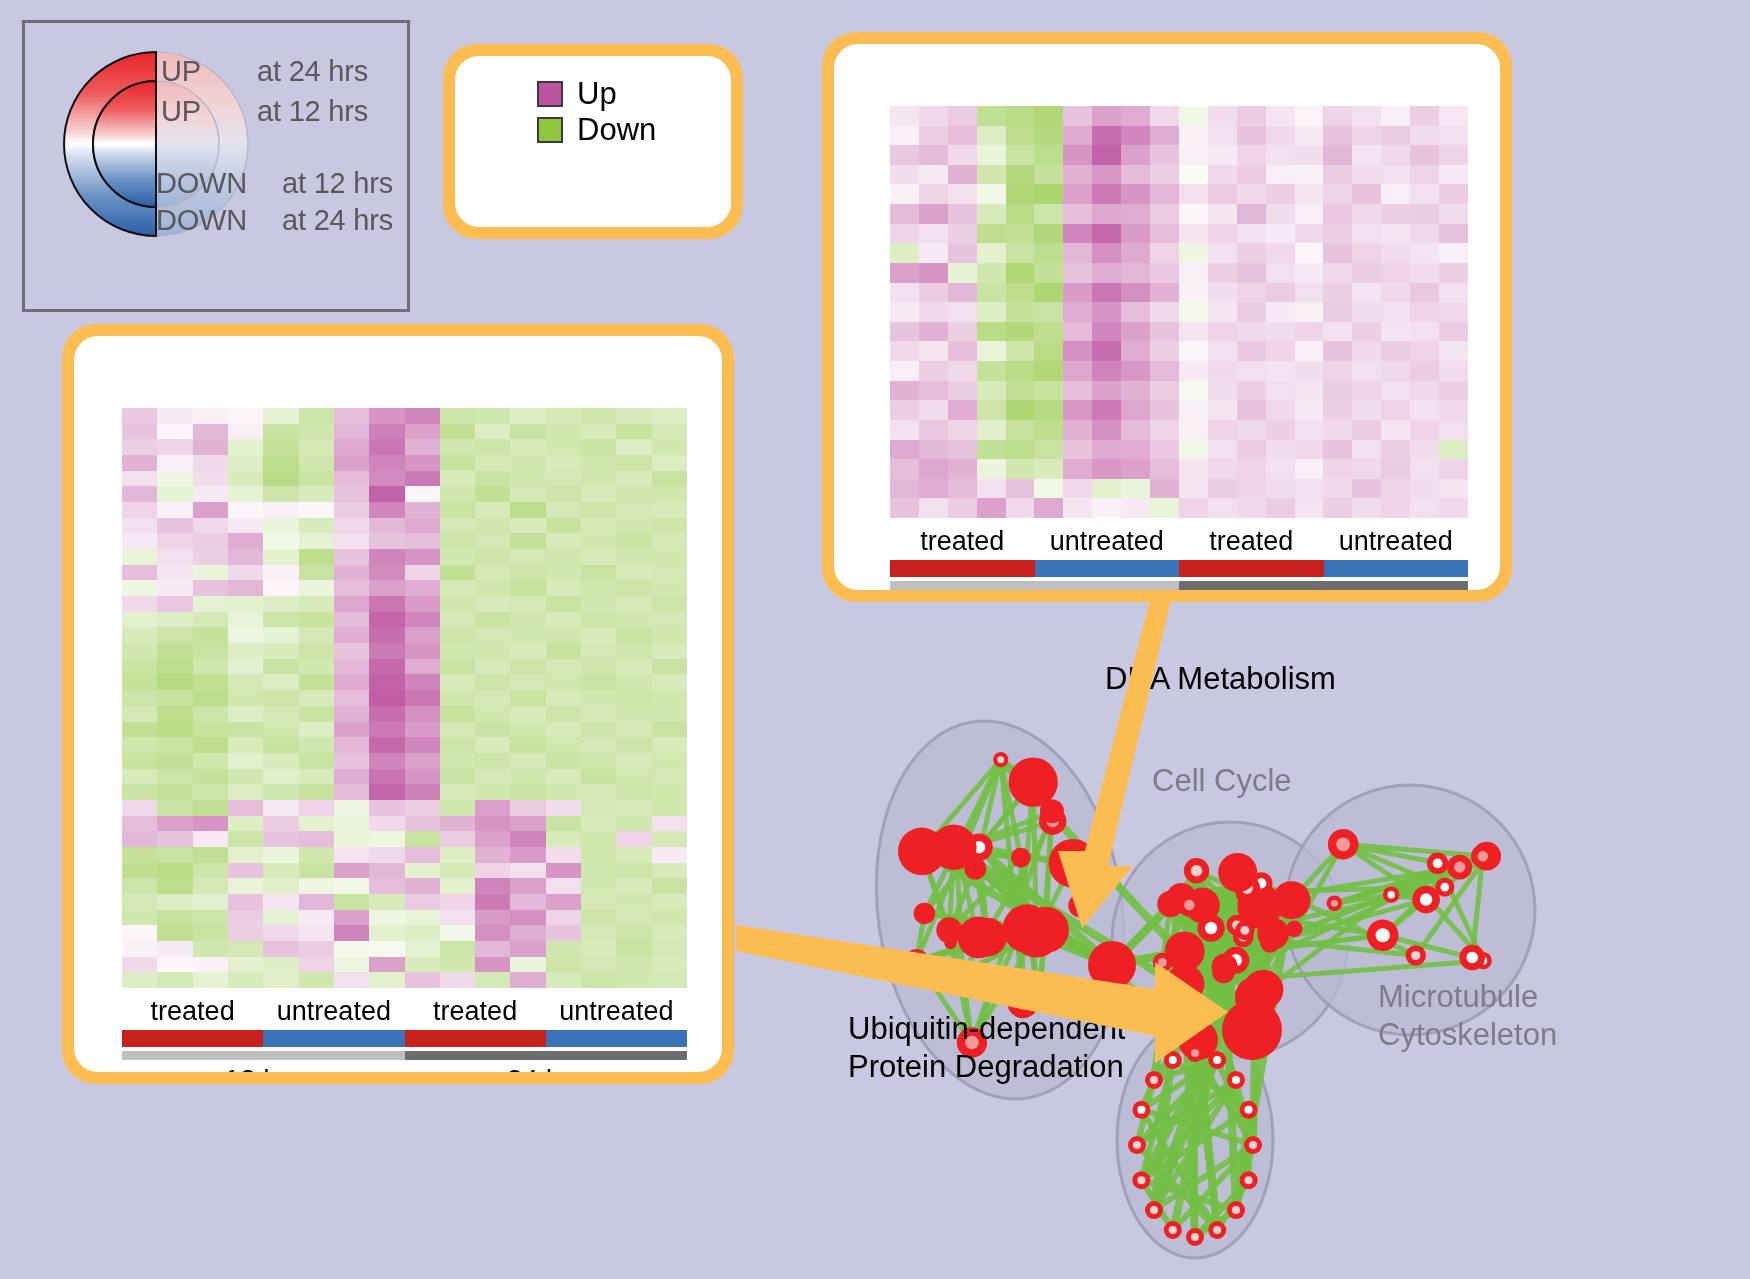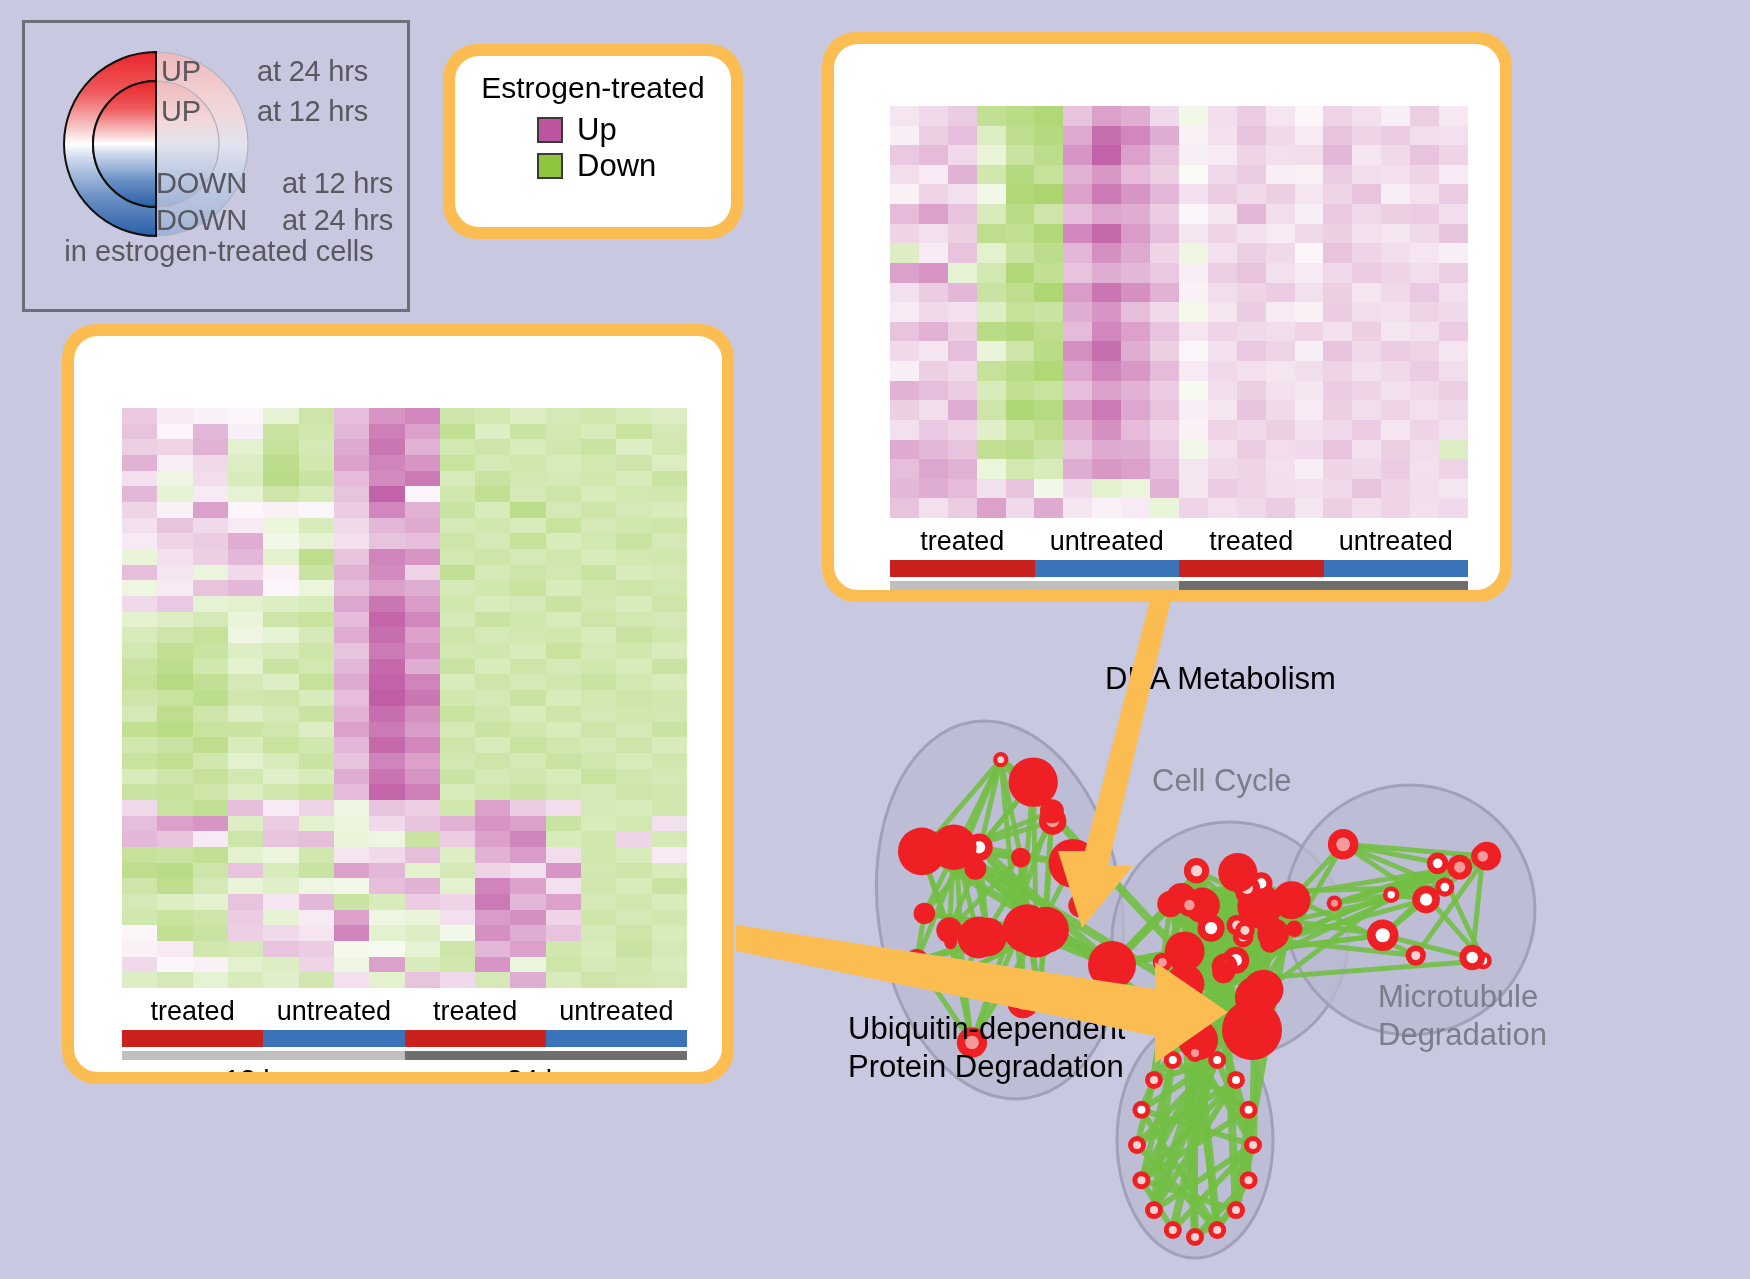--- a/index.html
+++ b/index.html
@@ -110,27 +110,25 @@
   <div class="ring-label" style="left:136px;top:72px;">UP</div>
   <div class="ring-label" style="left:232px;top:72px;">at 12 hrs</div>
 
   <div class="ring-label" style="left:131px;top:144px;">DOWN</div>
   <div class="ring-label" style="left:257px;top:144px;">at 12 hrs</div>
 
   <div class="ring-label" style="left:131px;top:181px;">DOWN</div>
   <div class="ring-label" style="left:257px;top:181px;">at 24 hrs</div>
 
   <div id="key-sub">
-    <div>in estrogen-treated cells</div>
   </div>
 </div>
 
 <div class="panel" id="legend-panel">
   <div class="panel-inner">
-    <div class="legend-title">Estrogen-treated</div>
     <div class="legend-rows">
       <div class="legend-row">
         <span class="legend-swatch" style="background:#bd54a0"></span>
         <span class="legend-text">Up</span>
       </div>
       <div class="legend-row">
         <span class="legend-swatch" style="background:#8fc63d"></span>
         <span class="legend-text">Down</span>
       </div>
     </div>
@@ -1637,21 +1635,21 @@
       <circle cx="341.41498711434537" cy="499.79312422241173" r="9" fill="#ee2024"></circle>
       <circle cx="341.41498711434537" cy="499.79312422241173" r="4.05" fill="#ffffff"></circle>
       <circle cx="353.98780669118025" cy="469.9461761308376" r="9" fill="#ee2024"></circle>
       <circle cx="353.98780669118025" cy="469.9461761308376" r="4.05" fill="#fbd3d3"></circle>
       <circle cx="372.80436092282474" cy="450.00308300896165" r="9" fill="#ee2024"></circle>
       <circle cx="372.80436092282474" cy="450.00308300896165" r="4.05" fill="#ffffff"></circle>
     </svg>
   <div class="net-label" id="label-dna">DNA Metabolism</div>
   <div class="net-label" id="label-cc">Cell Cycle</div>
   <div class="net-label" id="label-mt">Microtubule
-Degradation</div>
+Cytoskeleton</div>
   <div class="net-label" id="label-ub">Ubiquitin-dependent
 Protein Degradation</div>
 </div>
 
 <svg id="arrows" style="position:absolute;left:0;top:0;width:1750px;height:1279px;pointer-events:none;">
 
   <path d="M1150,600 L1171,600 L1108,866 L1133,866 L1082,928 L1058,851 L1085,851 Z" fill="#fbbd52"></path>
 
   <path d="M736,925 L1155,989 L1155,962 L1228,1012 L1155,1063 L1155,1036 L736,951 Z" fill="#fbbd52"></path>
 </svg>

